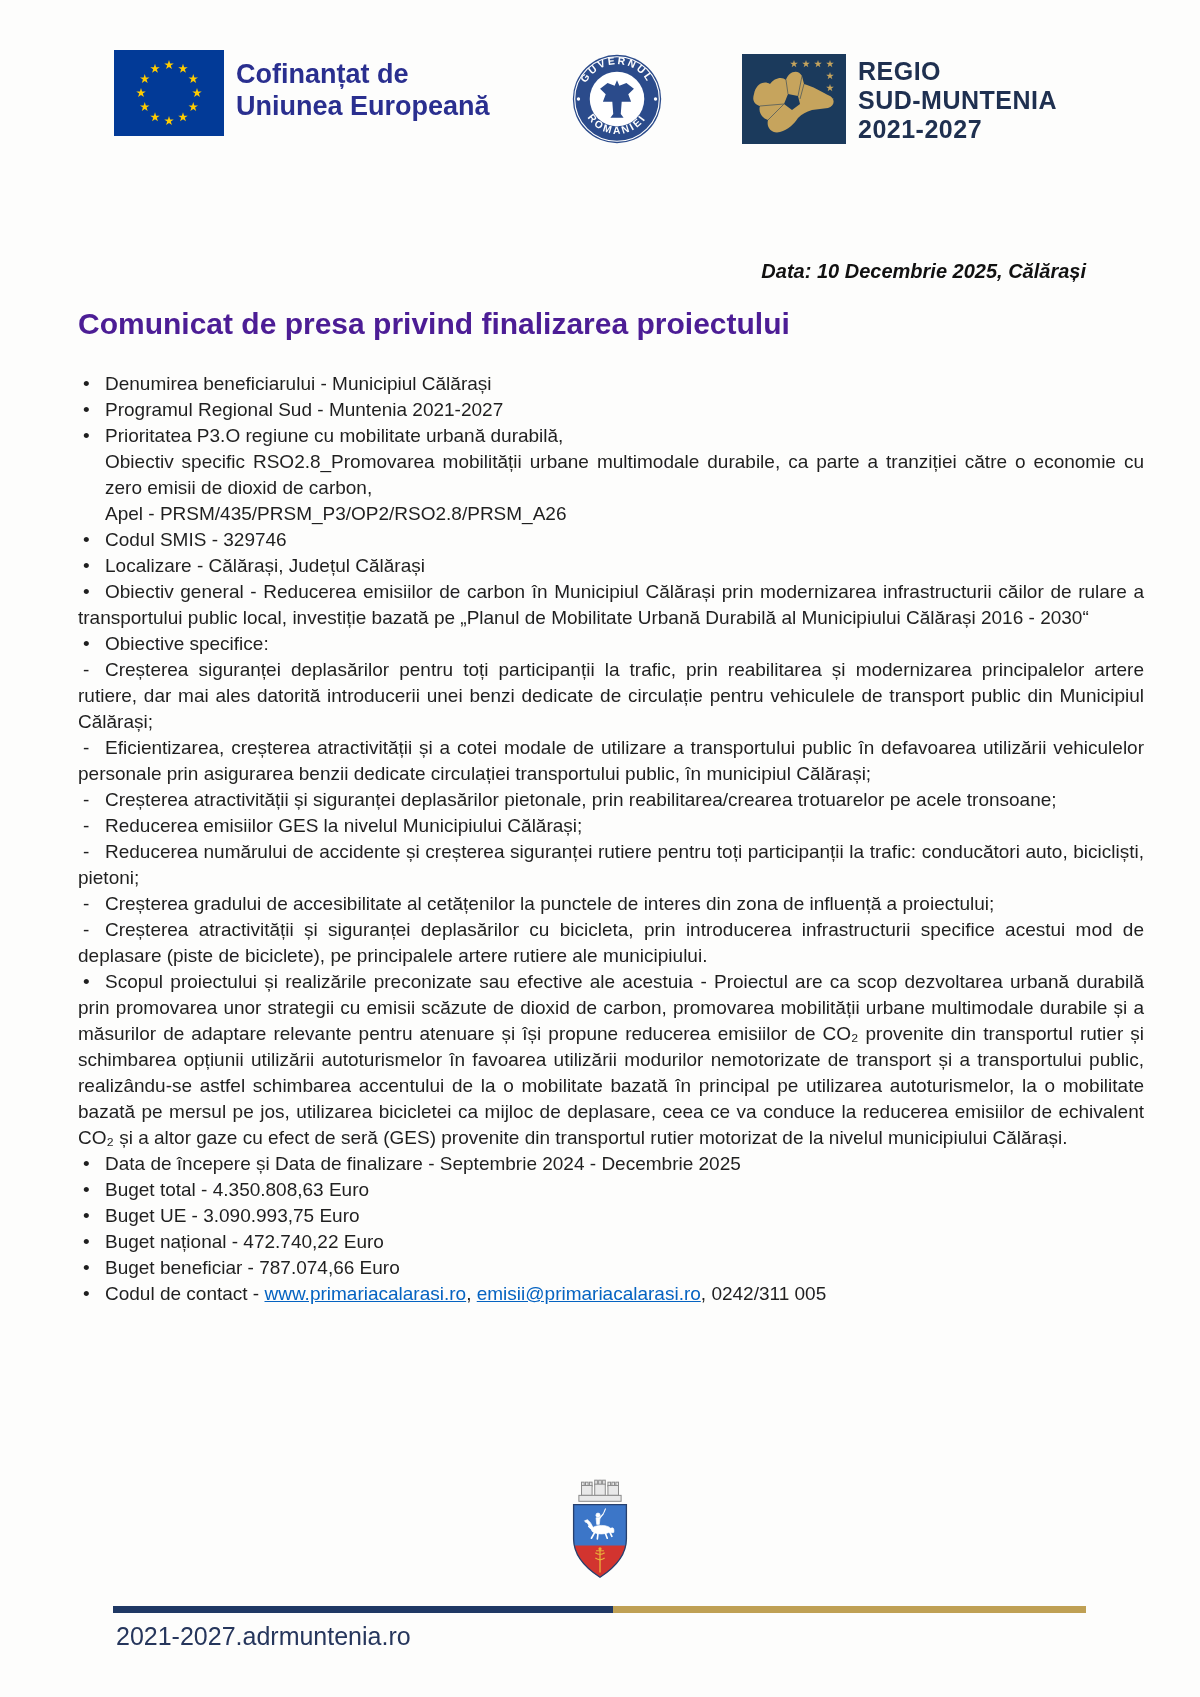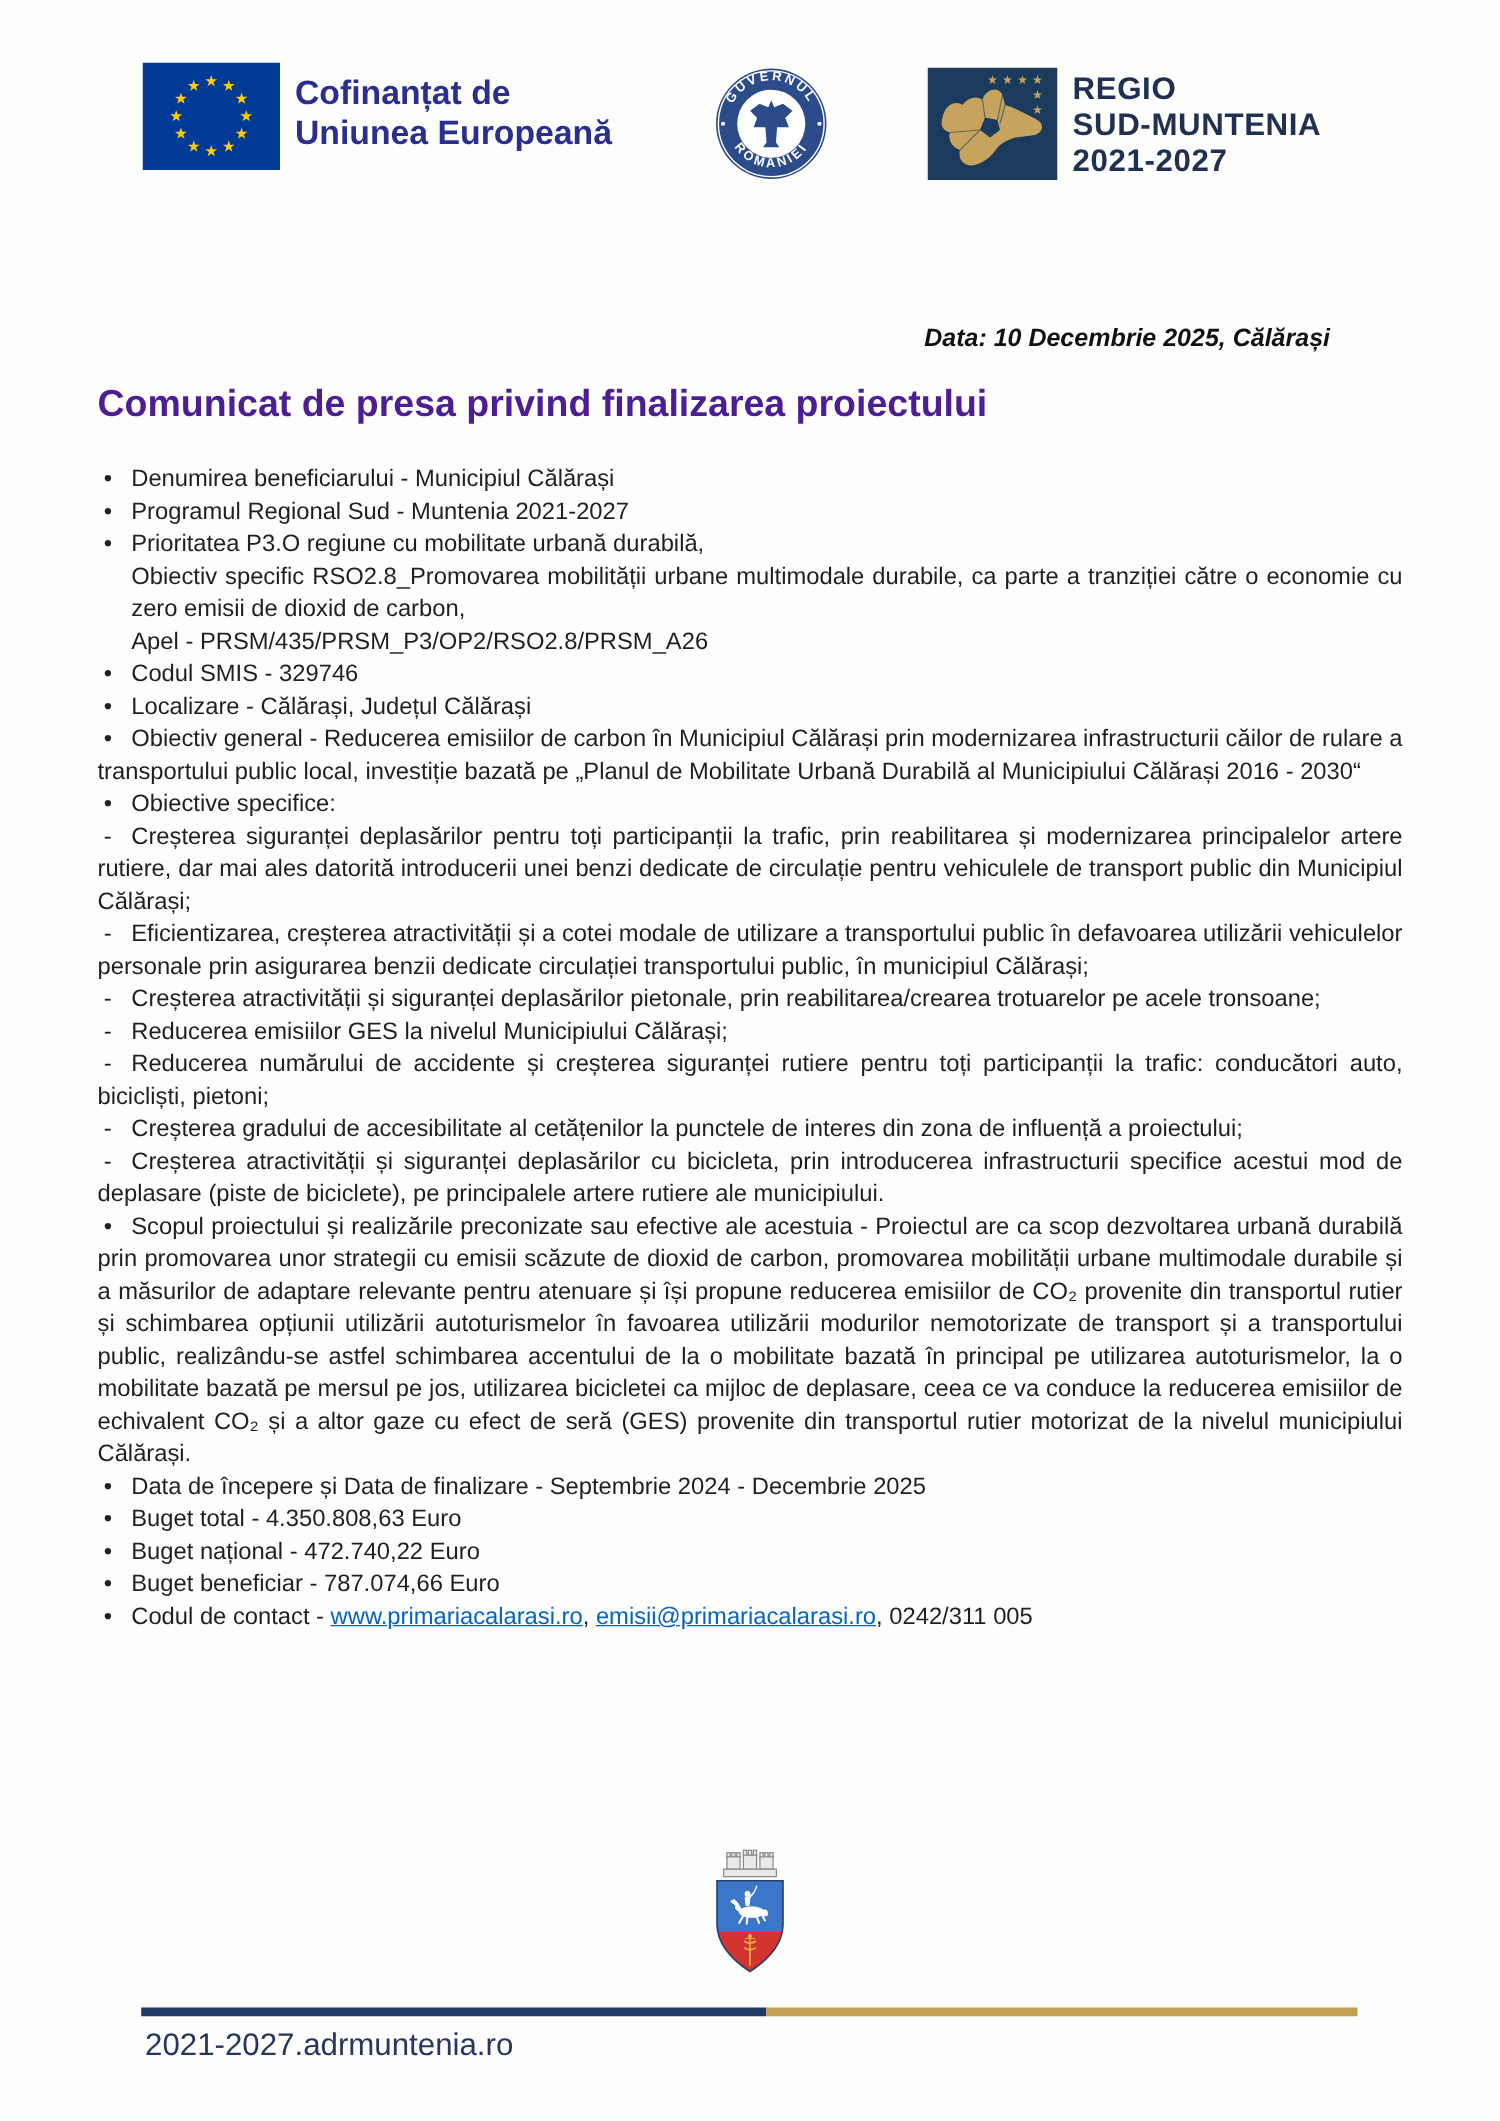--- a/index.html
+++ b/index.html
@@ -1,21 +1,21 @@
 <!DOCTYPE html>
 <html><head>
 <meta charset="utf-8">
 <style>
   html,body{margin:0;padding:0;}
   body{
     width:1200px;height:1697px;overflow:hidden;position:relative;
     background:#fdfdfc;color:#1f1f1f;
     font-family:"Liberation Sans", sans-serif;
   }
-  .page{padding:50px 78px 0 78px;}
+  .page{padding:50px 56px 0 78px;}
 
   
   .hdr{position:relative;height:140px;}
   .eu-flag{position:absolute;left:36px;top:0;}
   .eu-text{position:absolute;left:158px;top:8px;font-weight:bold;
     font-size:27px;line-height:32px;color:#2A2F8F;}
   .gov{position:absolute;left:492px;top:2px;}
   .regio{position:absolute;left:664px;top:4px;display:flex;}
   .regio-text{margin-left:12px;font-weight:bold;font-size:25px;line-height:29px;
     color:#1F3050;letter-spacing:.5px;padding-top:3px;}
@@ -167,20 +167,21 @@
     <div class="li"><span class="mk">-</span><span>Creșterea gradului de accesibilitate al cetățenilor la punctele de interes din zona de influență a proiectului;</span></div>
 
     <div class="li"><span class="mk">-</span><span>Creșterea atractivității și siguranței deplasărilor cu bicicleta, prin introducerea infrastructurii specifice acestui mod de deplasare (piste de biciclete), pe principalele artere rutiere ale municipiului.</span></div>
 
     <div class="li"><span class="mk">•</span><span>Scopul proiectului și realizările preconizate sau efective ale acestuia - Proiectul are ca scop dezvoltarea urbană durabilă prin promovarea unor strategii cu emisii scăzute de dioxid de carbon, promovarea mobilității urbane multimodale durabile și a măsurilor de adaptare relevante pentru atenuare și își propune reducerea emisiilor de CO₂ provenite din transportul rutier și schimbarea opțiunii utilizării autoturismelor în favoarea utilizării modurilor nemotorizate de transport și a transportului public, realizându-se astfel schimbarea accentului de la o mobilitate bazată în principal pe utilizarea autoturismelor, la o mobilitate bazată pe mersul pe jos, utilizarea bicicletei ca mijloc de deplasare, ceea ce va conduce la reducerea emisiilor de echivalent CO₂ și a altor gaze cu efect de seră (GES) provenite din transportul rutier motorizat de la nivelul municipiului Călărași.</span></div>
 
     <div class="li"><span class="mk">•</span><span>Data de începere și Data de finalizare - Septembrie 2024 - Decembrie 2025</span></div>
 
     <div class="li"><span class="mk">•</span><span>Buget total - 4.350.808,63 Euro</span></div>
 
+    <div class="li"><span class="mk">•</span><span>Buget UE - 3.090.993,75 Euro</span></div>
 
     <div class="li"><span class="mk">•</span><span>Buget național - 472.740,22 Euro</span></div>
 
     <div class="li"><span class="mk">•</span><span>Buget beneficiar - 787.074,66 Euro</span></div>
 
     <div class="li"><span class="mk">•</span><span>Codul de contact - </span><a class="link">www.primariacalarasi.ro</a><span>, </span><a class="link">emisii@primariacalarasi.ro</a><span>, 0242/311 005</span></div>
 
   </div>
 </div>
 

